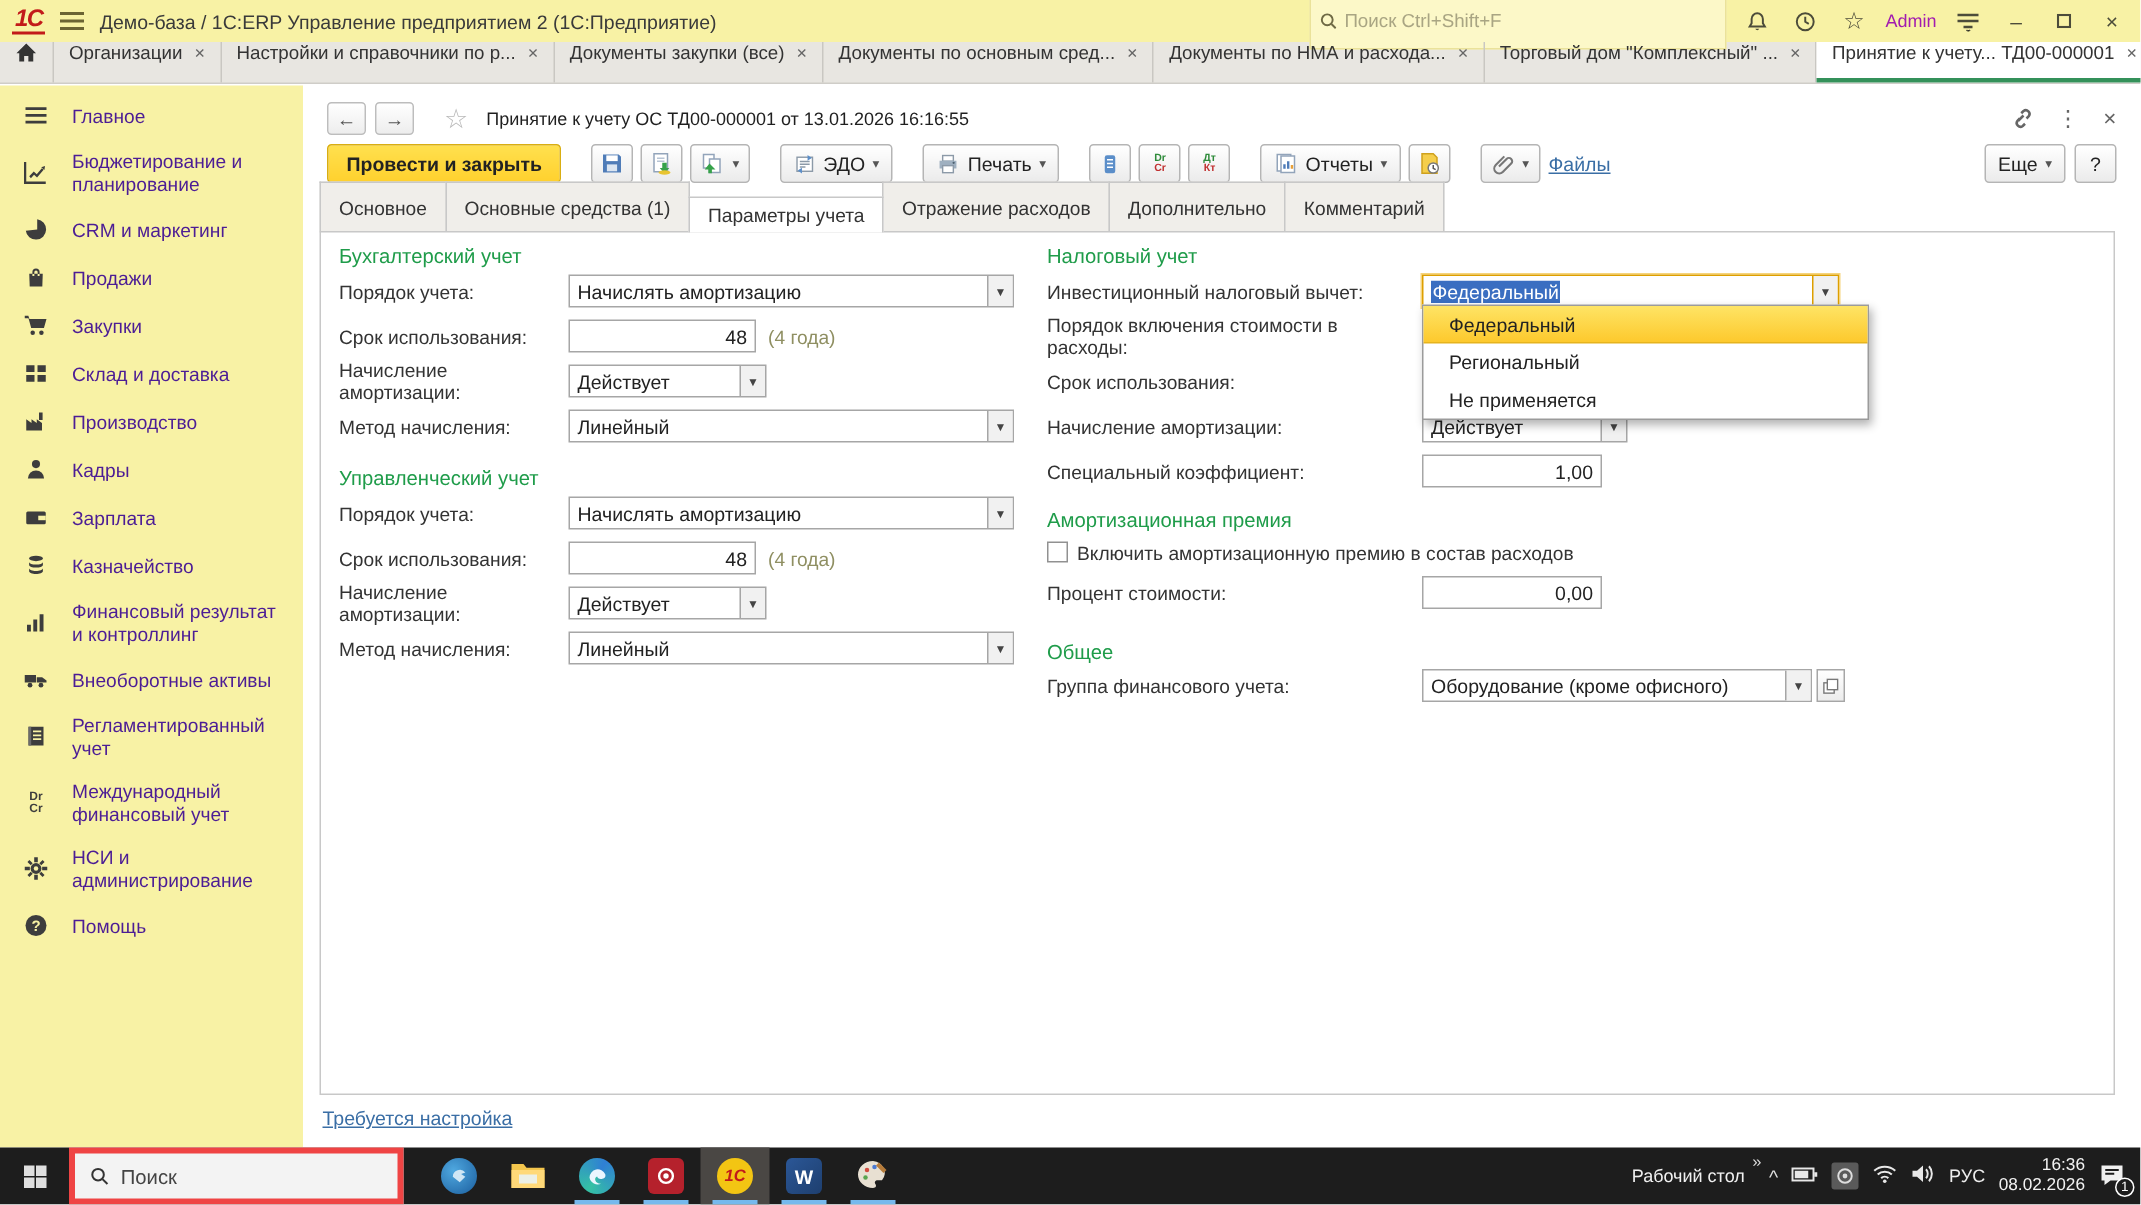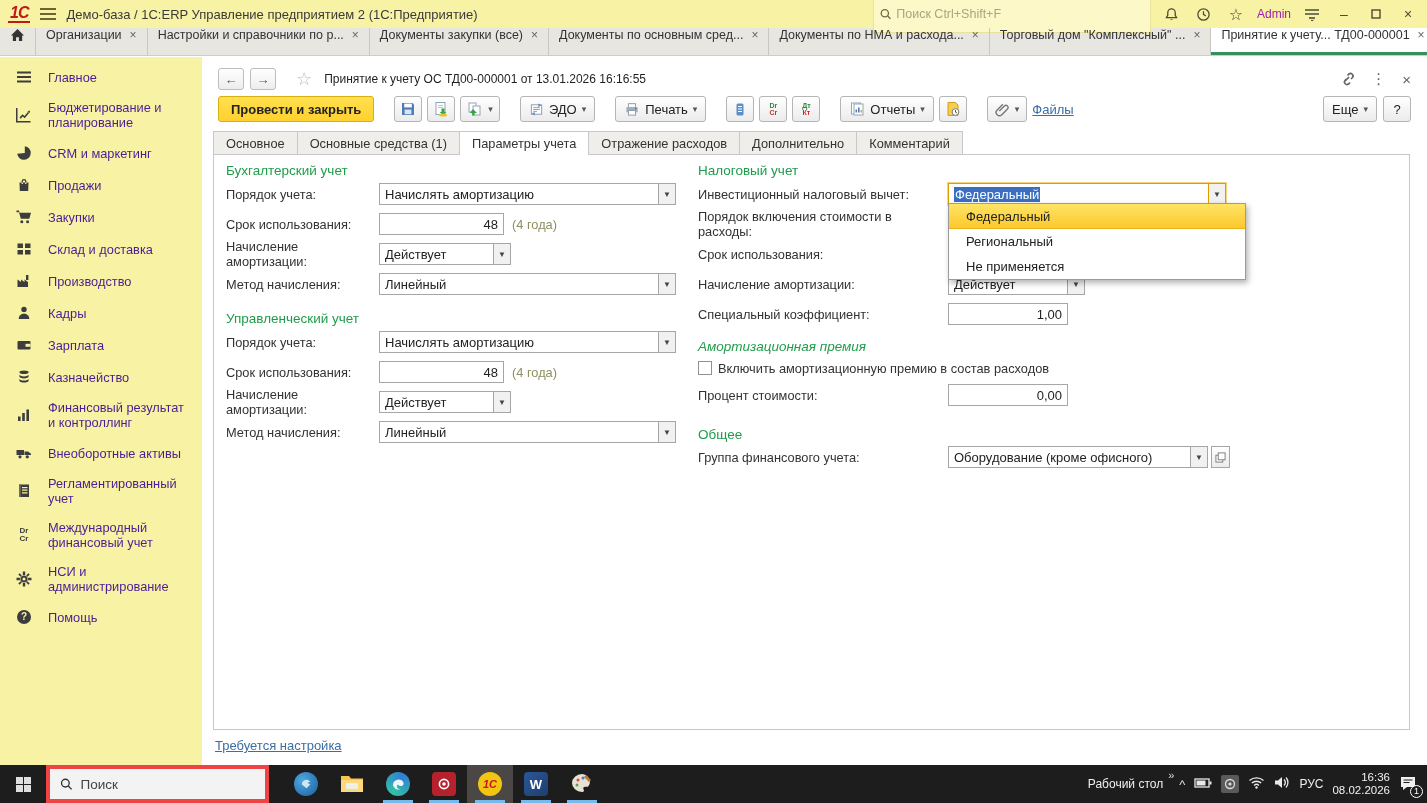--- a/index.html
+++ b/index.html
@@ -51,31 +51,31 @@
   .btn.primary { background:linear-gradient(#ffe04e,#ffd12e); border-color:#d9ae12; font-weight:bold; padding:0 12px; }
   .btn.iconbtn { width:28px; padding:0; justify-content:center; }
   .btn .caret { font-size:9px; color:#555; }
   .tb-gap { width:10px; flex:none; }
   .link { color:#3a6ea5; text-decoration:underline; cursor:pointer; font-size:13px; }
   .tbr-right { margin-left:auto; display:flex; gap:6px; }
   .tiny2 { font-size:7px; font-weight:bold; line-height:7px; display:block; }
 
   
   .form-tabs { position:absolute; top:75px; left:11px; right:17px; height:23px; display:flex; align-items:flex-end; }
-  .ftab { border:1px solid #c8c8c8; border-bottom:none; background:#f0eeea; height:24px; display:flex; align-items:center; padding:0 12px; font-size:12.8px; color:#333; margin-right:-1px; cursor:pointer; position:relative; }
+  .ftab { border:1px solid #c8c8c8; border-bottom:none; background:#f0eeea; height:34px; display:flex; align-items:center; padding:0 12px; font-size:12.8px; color:#333; margin-right:-1px; cursor:pointer; position:relative; }
   .ftab.active { background:#fff; height:24px; z-index:3; }
 
   
   .panel { position:absolute; top:97px; left:11px; right:17px; bottom:35px; border:1px solid #c8c8c8; background:#fff; z-index:1; }
   .col { position:absolute; top:4px; }
   .col-left { left:12px; width:465px; }
   .col-right { left:484px; width:550px; }
   .sec-h { height:18px; margin-top:2px; color:#1f9c4a; font-size:13.5px; display:flex; align-items:center; }
   .sec-h.mt { margin-top:10px; }
-  .sec-h.mt8 { margin-top:8px;font-style:italic; }
+  .sec-h.mt8 { margin-top:8px; }
   .sec-h.mt6 { margin-top:16px; }
   .f-row { height:30px; display:flex; align-items:center; }
   .f-row.h26 { height:26px; } .f-row.h28 { height:28px; }
   .f-lbl { flex:none; font-size:12.8px; color:#333; }
   .col-left .f-lbl { width:153px; }
   .col-right .f-lbl { width:250px; }
   .fld { height:22px; border:1px solid #a6a6a6; background:#fff; display:flex; align-items:center; font-size:13px; color:#222; }
   .fld .val { padding:0 5px; white-space:nowrap; overflow:hidden; flex:1; }
   .fld .val.num { text-align:right; }
   .fld .dd { width:17px; height:100%; border-left:1px solid #a6a6a6; background:#f1f1f1; display:flex; align-items:center; justify-content:center; font-size:8px; color:#444; flex:none; cursor:pointer; }

